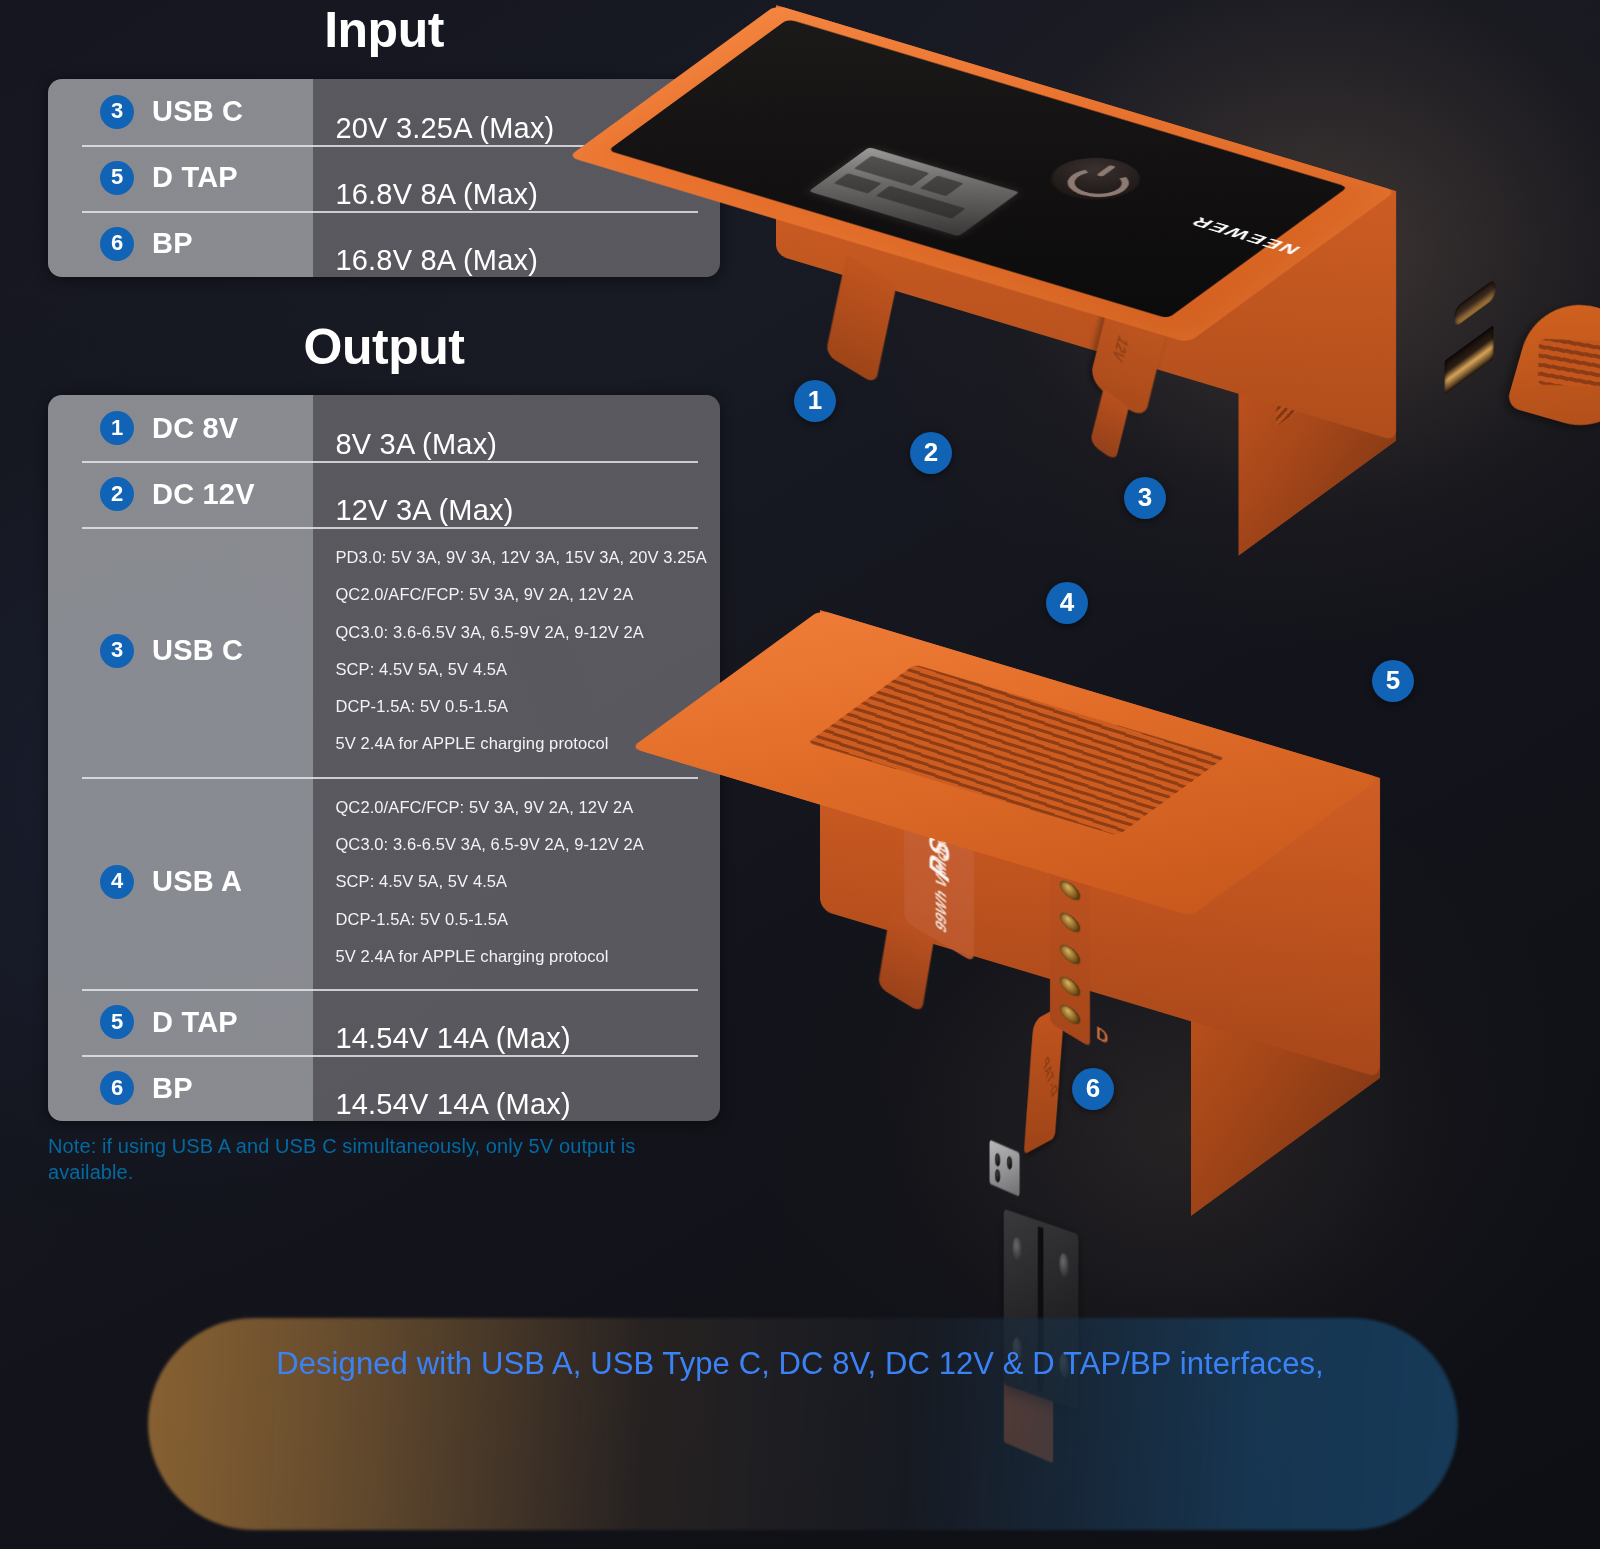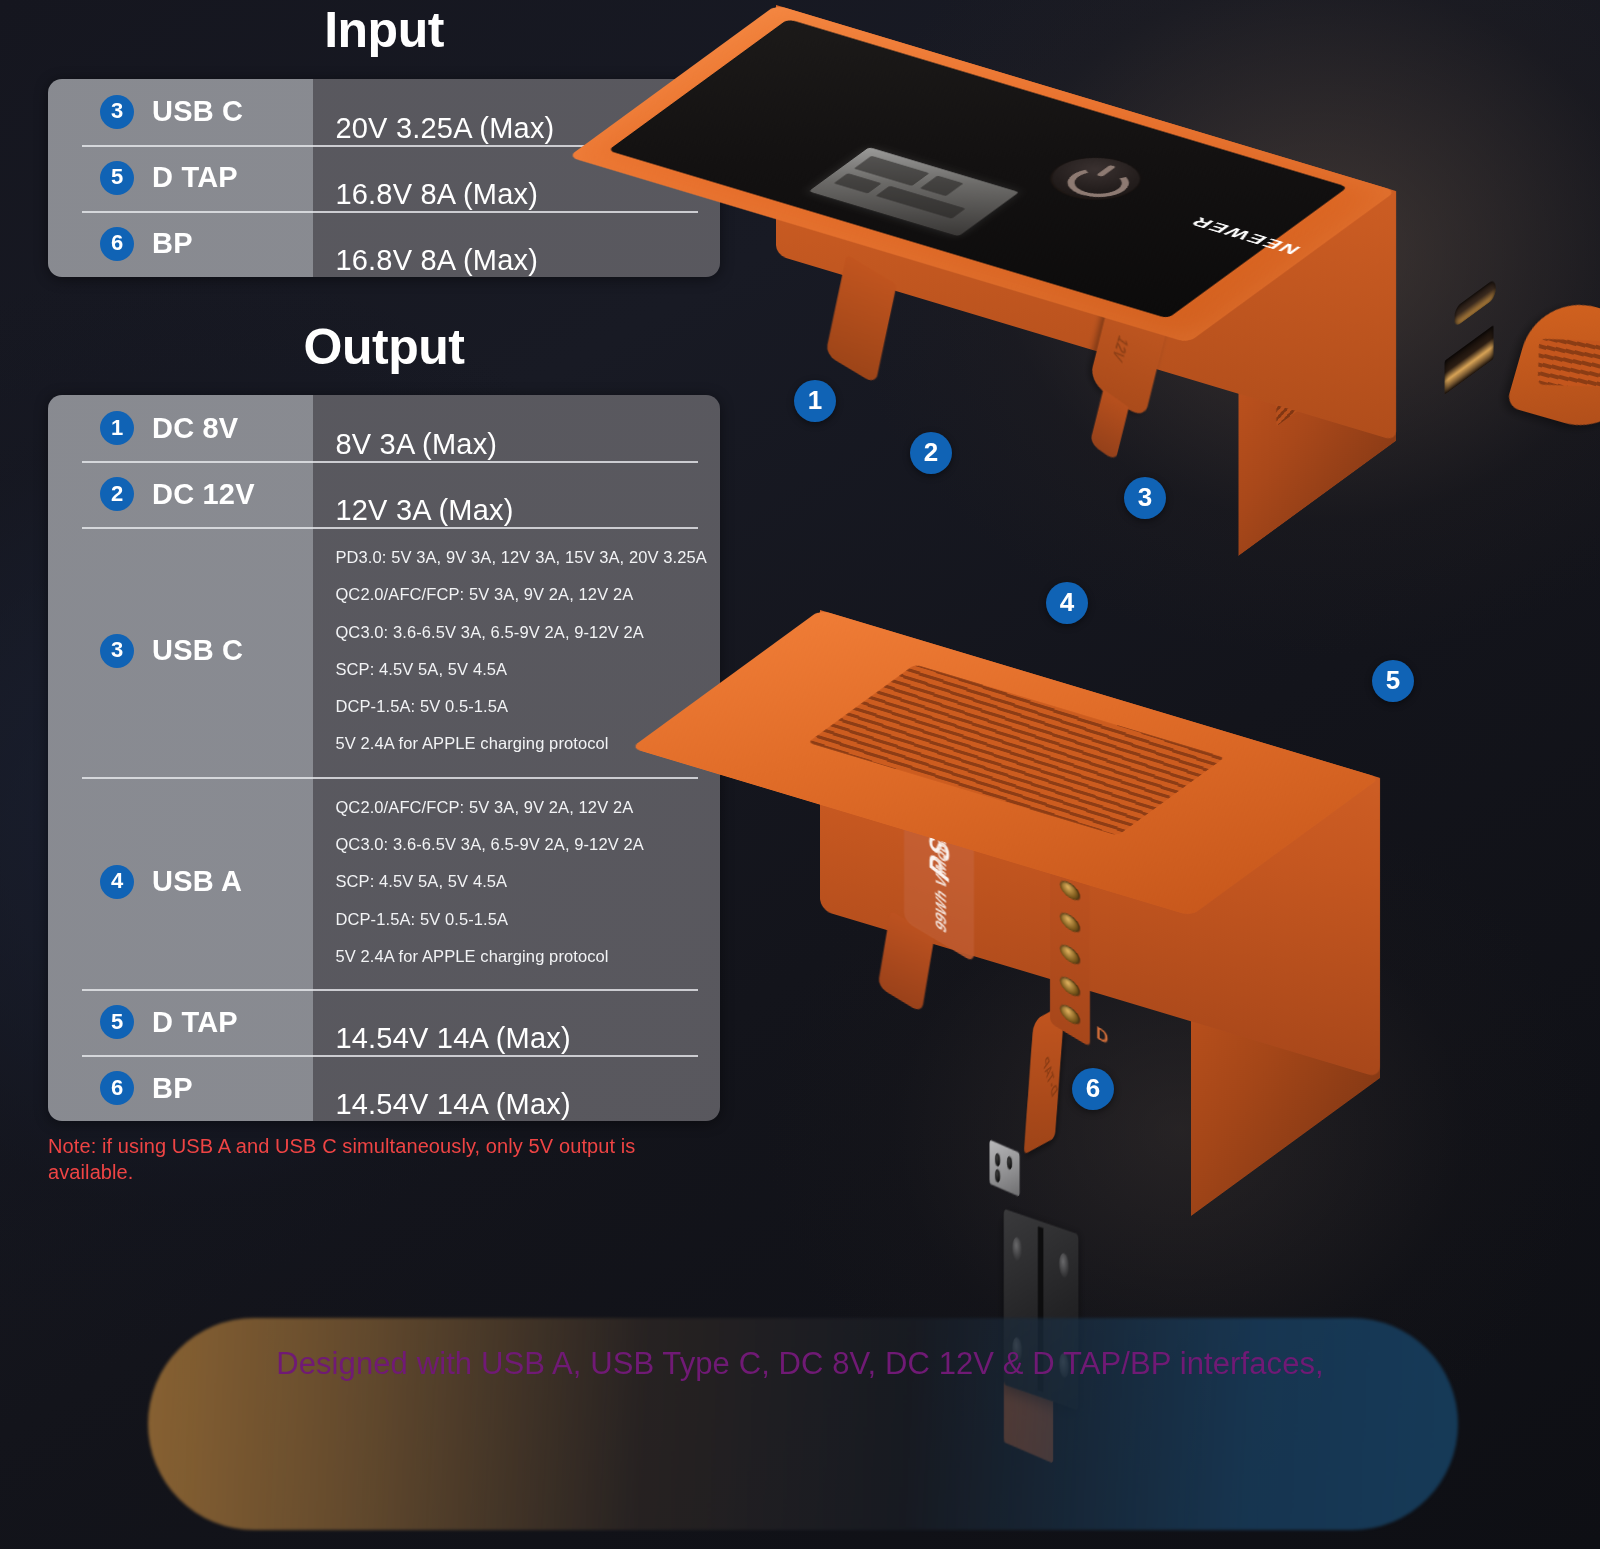--- a/index.html
+++ b/index.html
@@ -91,21 +91,21 @@
     line-height: 2.26;
     letter-spacing: 0.1px;
     white-space: nowrap;
   }
 
   .row-simple .cell-left, .row-simple .cell-right { height: 66px; }
   .row-multi .cell-left, .row-multi .cell-right { padding-top: 12px; padding-bottom: 14px; }
 
   .note {
     margin-top: 13px;
-    color: #ef4444;
+    color: #0369a1;
     font-size: 20px;
     line-height: 1.28;
     letter-spacing: 0.1px;
   }
 
   
   .scene { position: absolute; left: 690px; top: 0; width: 910px; height: 1290px; }
 
   .unit { position: absolute; transform-style: preserve-3d; }
 
@@ -421,21 +421,21 @@
     position: absolute; left: 0; top: 1330px; width: 1600px;
     text-align: center; z-index: 5;
   }
   .headline {
     color: #ffffff;
     font-size: 68px; font-weight: 700;
     letter-spacing: -0.5px; line-height: 1.06;
   }
   .subline {
     margin-top: 14px;
-    color: #701a75;
+    color: #3b82f6;
     font-size: 31px; font-weight: 400;
     line-height: 1.32; letter-spacing: 0.1px;
   }
 </style>
 </head>
 <body>
 
 <div class="left-col">
 
   <div class="section-title">Input</div>

